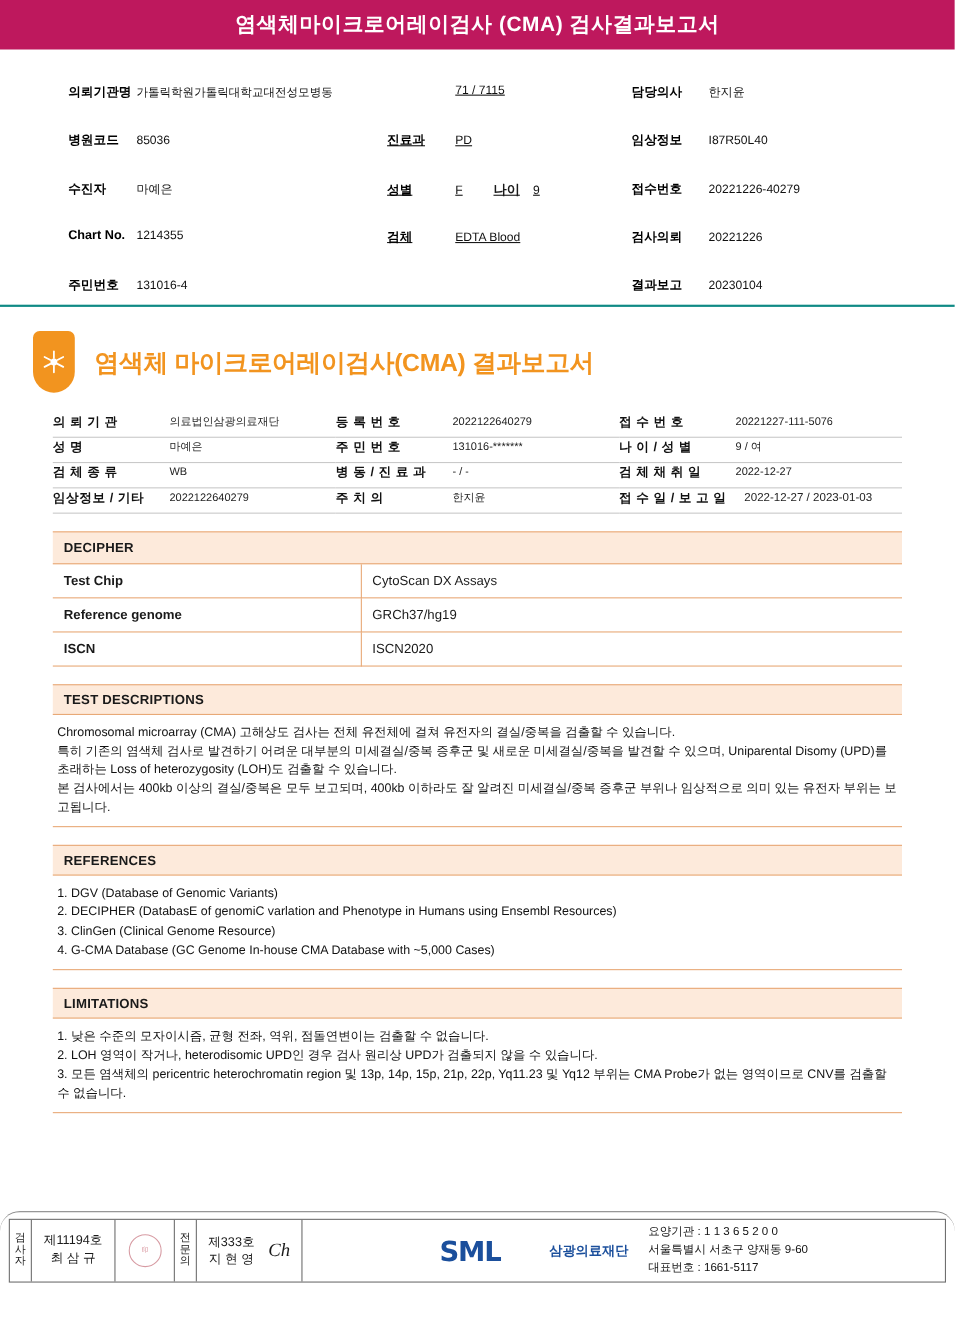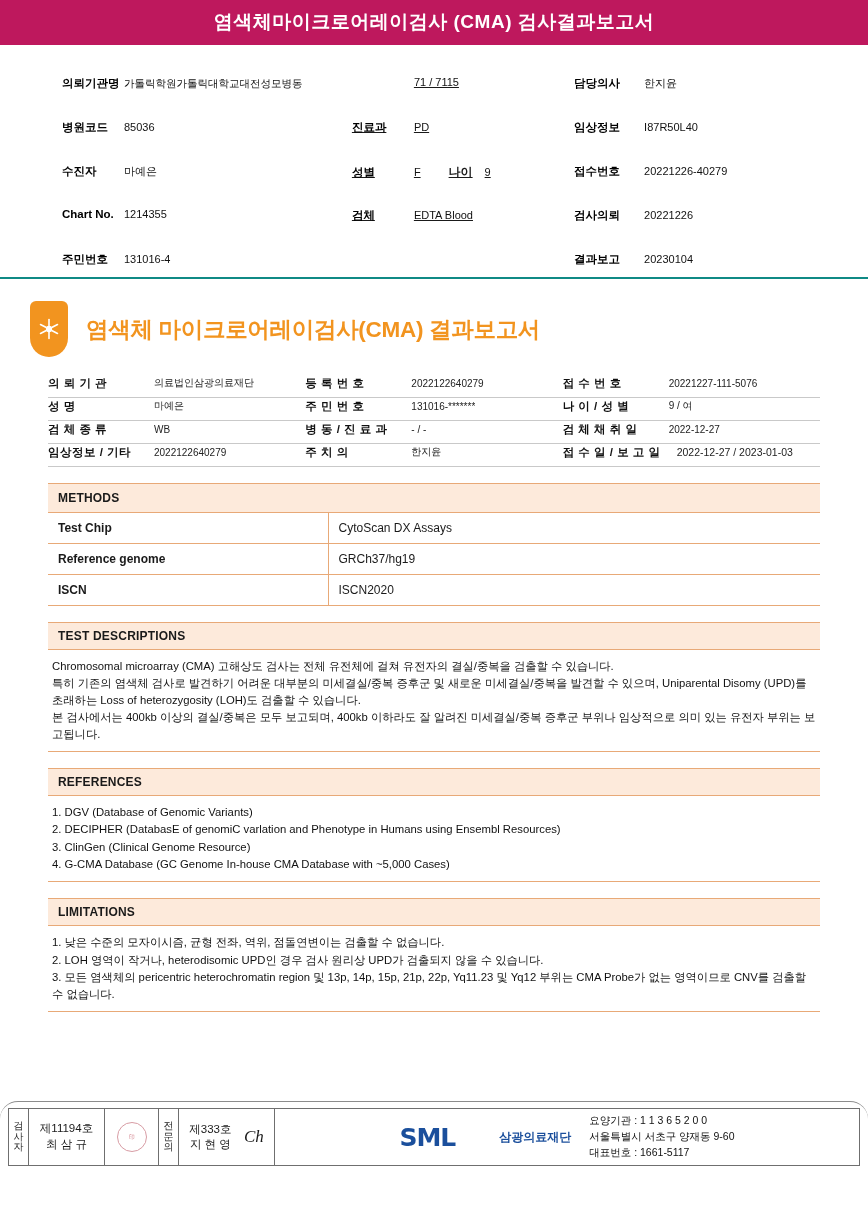--- a/index.html
+++ b/index.html
@@ -370,21 +370,21 @@
     <span class="ig-lbl">주        치        의</span>
     <span class="ig-val">한지윤</span>
   </div>
   <div class="ig-cell">
     <span class="ig-lbl wide">접 수 일 / 보 고 일</span>
     <span class="ig-val big">2022-12-27 / 2023-01-03</span>
   </div>
 </div>
 
 <div class="section">
-  <div class="sec-head">METHODS</div>
+  <div class="sec-head">DECIPHER</div>
   <table class="methods-table">
     <tbody>
         <tr>
       <td class="k">Test Chip</td>
       <td>CytoScan DX Assays</td>
     </tr>
     <tr>
       <td class="k">Reference genome</td>
       <td>GRCh37/hg19</td>
     </tr>

